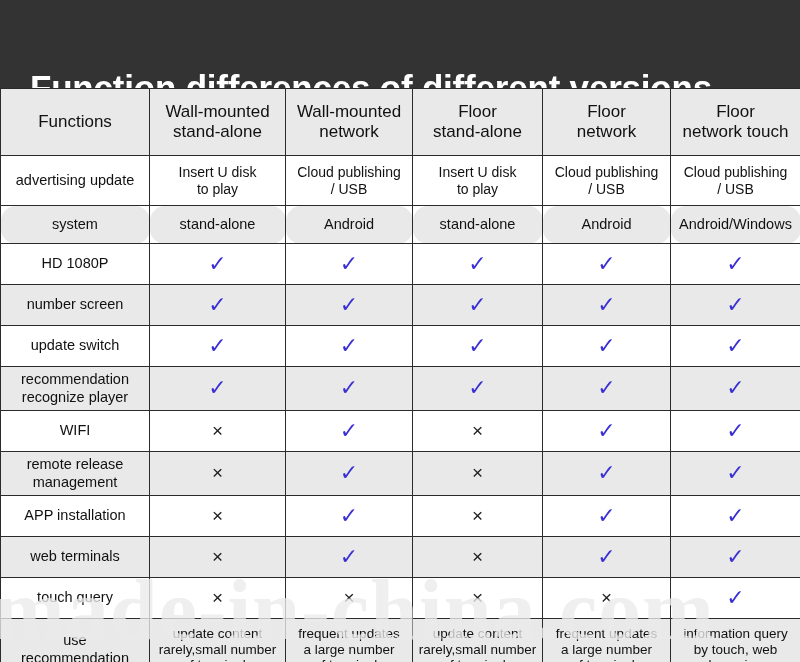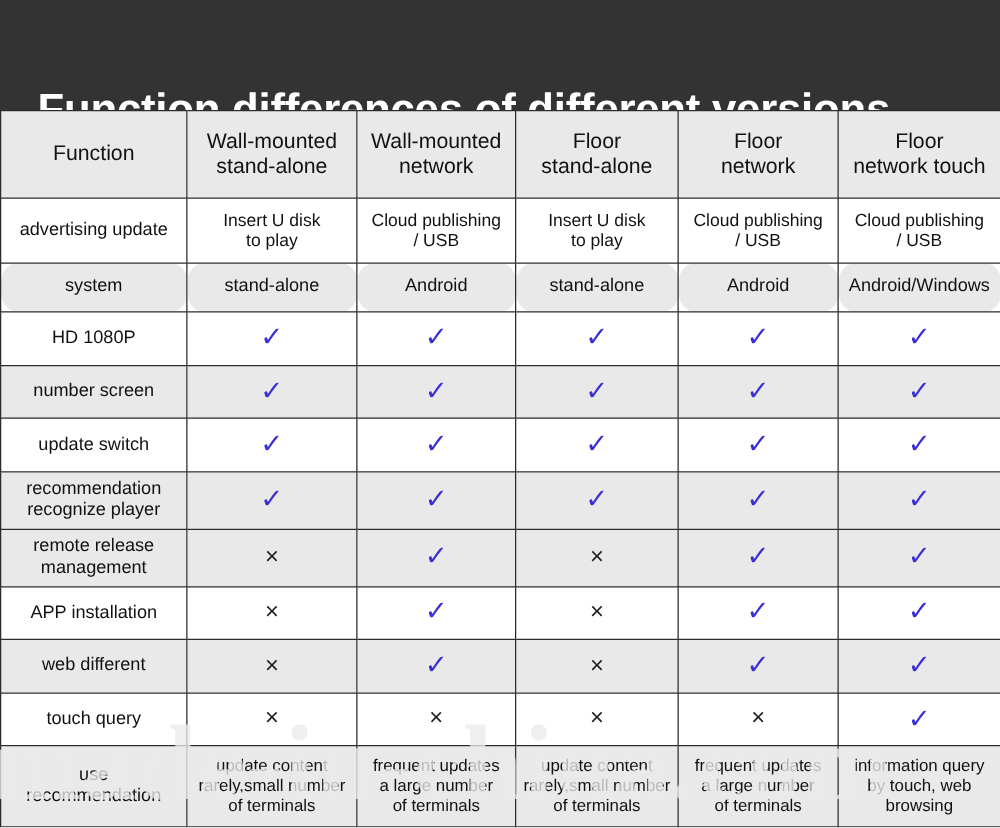--- a/index.html
+++ b/index.html
@@ -148,21 +148,21 @@
         <col class="c0">
           <col class="c1">
           <col class="c2">
           <col class="c3">
           <col class="c4">
           <col class="c5">
       </colgroup>
       <tbody>
 
         <tr class="head">
-          <td class="head-func">Function</td>
+          <td class="head-func">Functions</td>
           <td class="head-col">
             <span>Wall-mounted</span><br>
             <span>stand-alone</span>
           </td>
           <td class="head-col">
             <span>Wall-mounted</span><br>
             <span>network</span>
           </td>
           <td class="head-col">
             <span>Floor</span><br>
@@ -243,20 +243,28 @@
             <span>recommendation</span><br>
             <span>recognize player</span>
           </td>
           <td><span class="mark check">✓</span></td>
           <td><span class="mark check">✓</span></td>
           <td><span class="mark check">✓</span></td>
           <td><span class="mark check">✓</span></td>
           <td><span class="mark check">✓</span></td>
         </tr>
 
+        <tr class="plain r-feat">
+          <td class="rowlabel">WIFI</td>
+          <td><span class="mark cross">×</span></td>
+          <td><span class="mark check">✓</span></td>
+          <td><span class="mark cross">×</span></td>
+          <td><span class="mark check">✓</span></td>
+          <td><span class="mark check">✓</span></td>
+        </tr>
 
         <tr class="alt r-feat2">
           <td class="rowlabel">
             <span>remote release</span><br>
             <span>management</span>
           </td>
           <td><span class="mark cross">×</span></td>
           <td><span class="mark check">✓</span></td>
           <td><span class="mark cross">×</span></td>
           <td><span class="mark check">✓</span></td>
@@ -266,21 +274,21 @@
         <tr class="plain r-feat">
           <td class="rowlabel">APP installation</td>
           <td><span class="mark cross">×</span></td>
           <td><span class="mark check">✓</span></td>
           <td><span class="mark cross">×</span></td>
           <td><span class="mark check">✓</span></td>
           <td><span class="mark check">✓</span></td>
         </tr>
 
         <tr class="alt r-feat">
-          <td class="rowlabel">web different</td>
+          <td class="rowlabel">web terminals</td>
           <td><span class="mark cross">×</span></td>
           <td><span class="mark check">✓</span></td>
           <td><span class="mark cross">×</span></td>
           <td><span class="mark check">✓</span></td>
           <td><span class="mark check">✓</span></td>
         </tr>
 
         <tr class="plain r-feat">
           <td class="rowlabel">touch query</td>
           <td><span class="mark cross">×</span></td>

